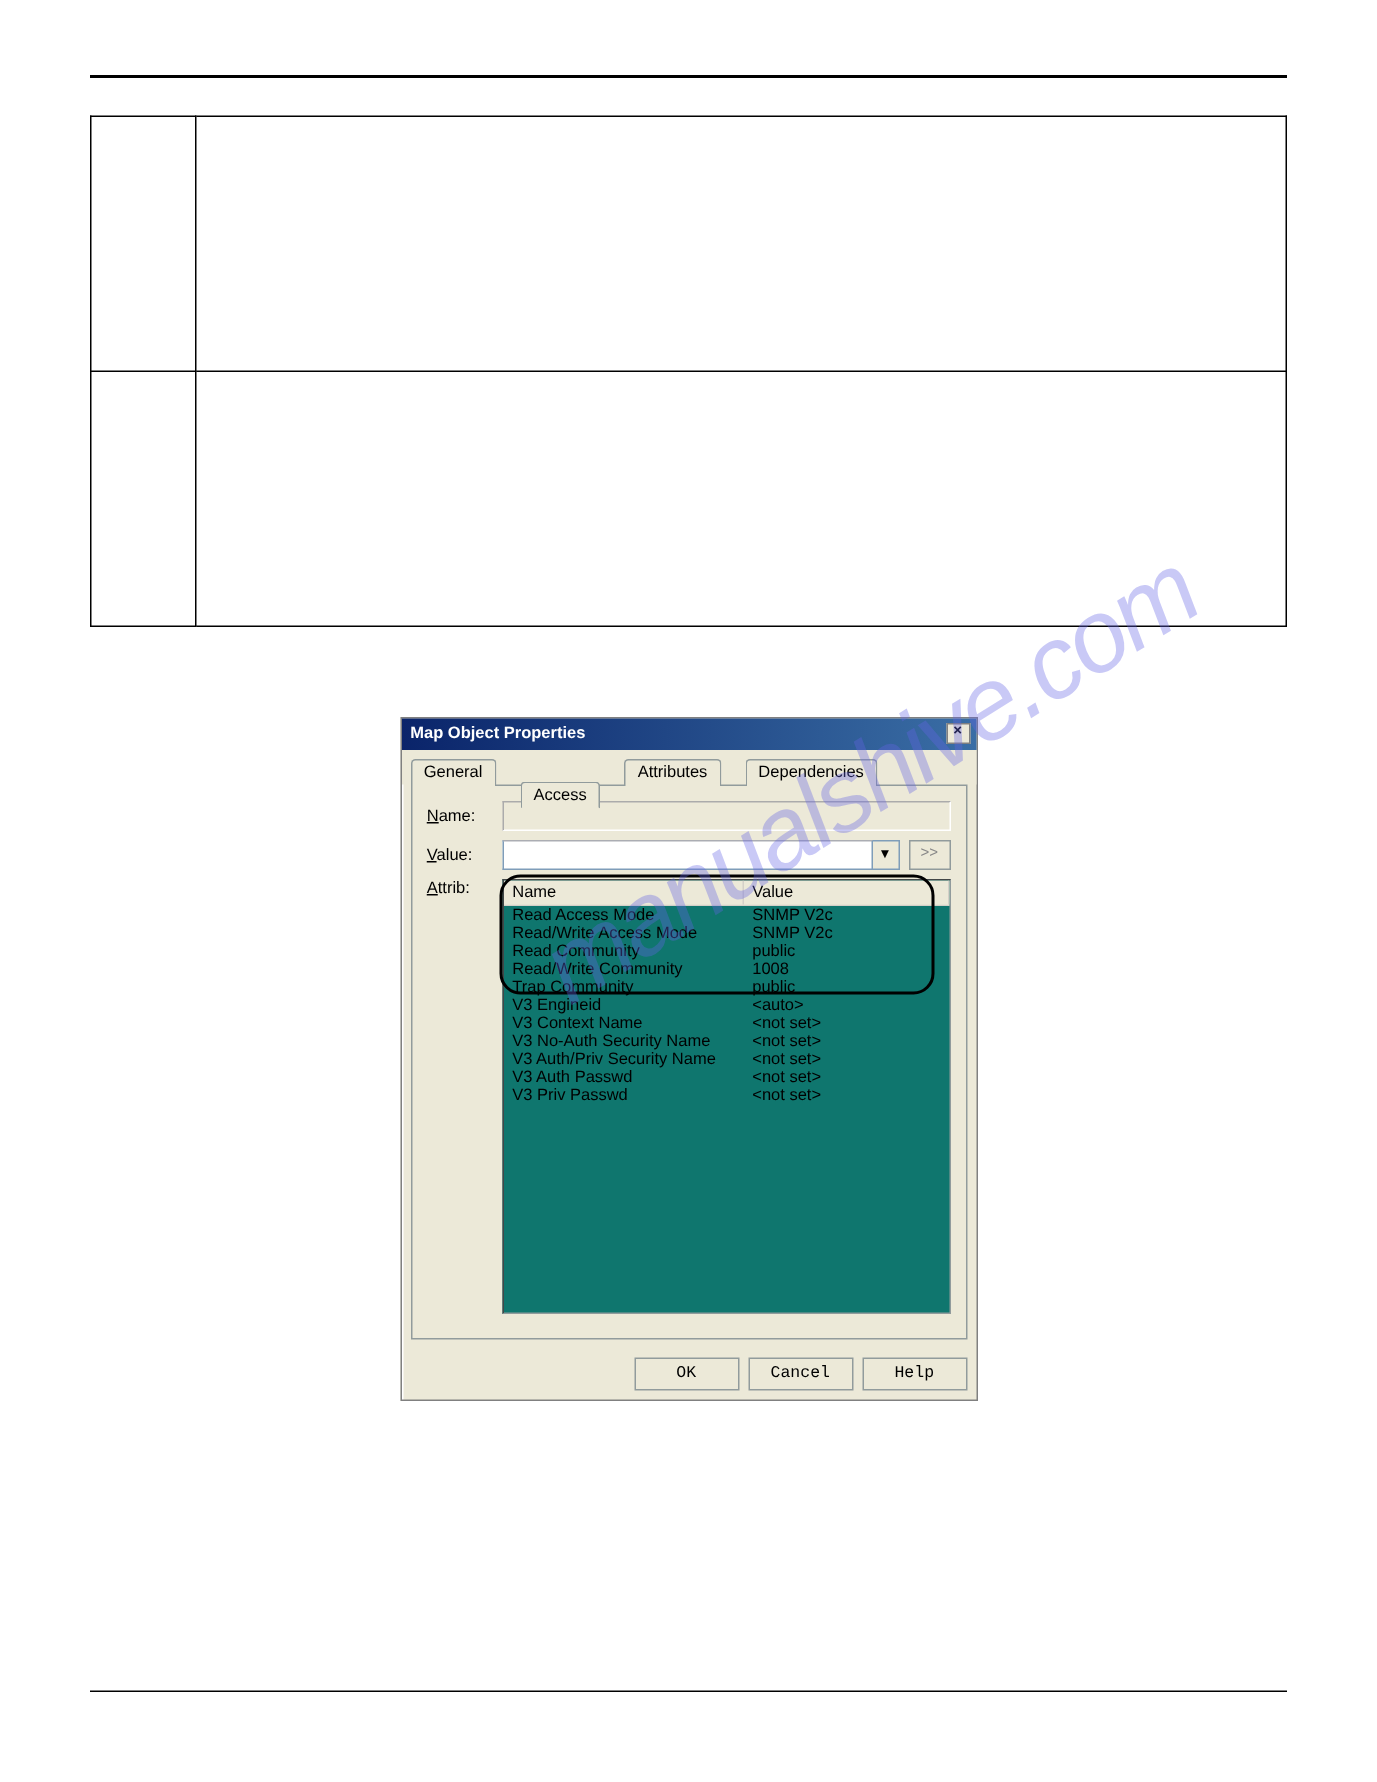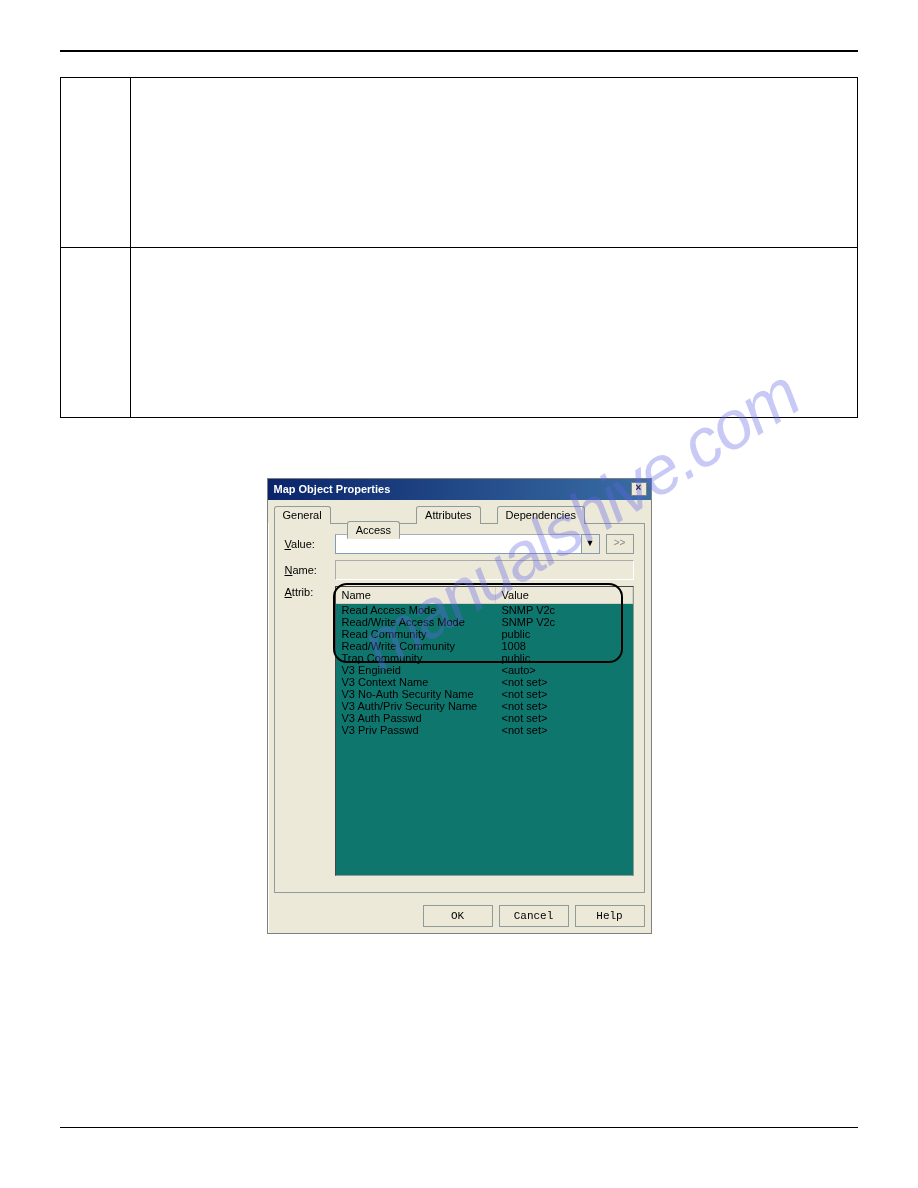--- a/index.html
+++ b/index.html
@@ -209,30 +209,30 @@
       <div class="closebtn">×</div>
     </div>
     <div class="tabbar">
       <div class="tab">General</div>
       <div class="tab active">Access</div>
       <div class="tab">Attributes</div>
       <div class="tab">Dependencies</div>
     </div>
     <div class="tabpanel">
       <div class="row">
+        <label><span class="ul">N</span>ame:</label>
+        <div class="field gray"></div>
+      </div>
+      <div class="row">
         <label><span class="ul">V</span>alue:</label>
         <div class="dropdown">
           <div class="field"></div>
           <div class="ddbtn">▼</div>
         </div>
         <div class="gobtn">&gt;&gt;</div>
-      </div>
-      <div class="row">
-        <label><span class="ul">N</span>ame:</label>
-        <div class="field gray"></div>
       </div>
       <div class="row" style="align-items:flex-start;">
         <label><span class="ul">A</span>ttrib:</label>
         <div class="listwrap">
           <div class="listbox">
             <div class="listhead">
               <div>Name</div>
               <div>Value</div>
             </div>
             <div class="listrow">

